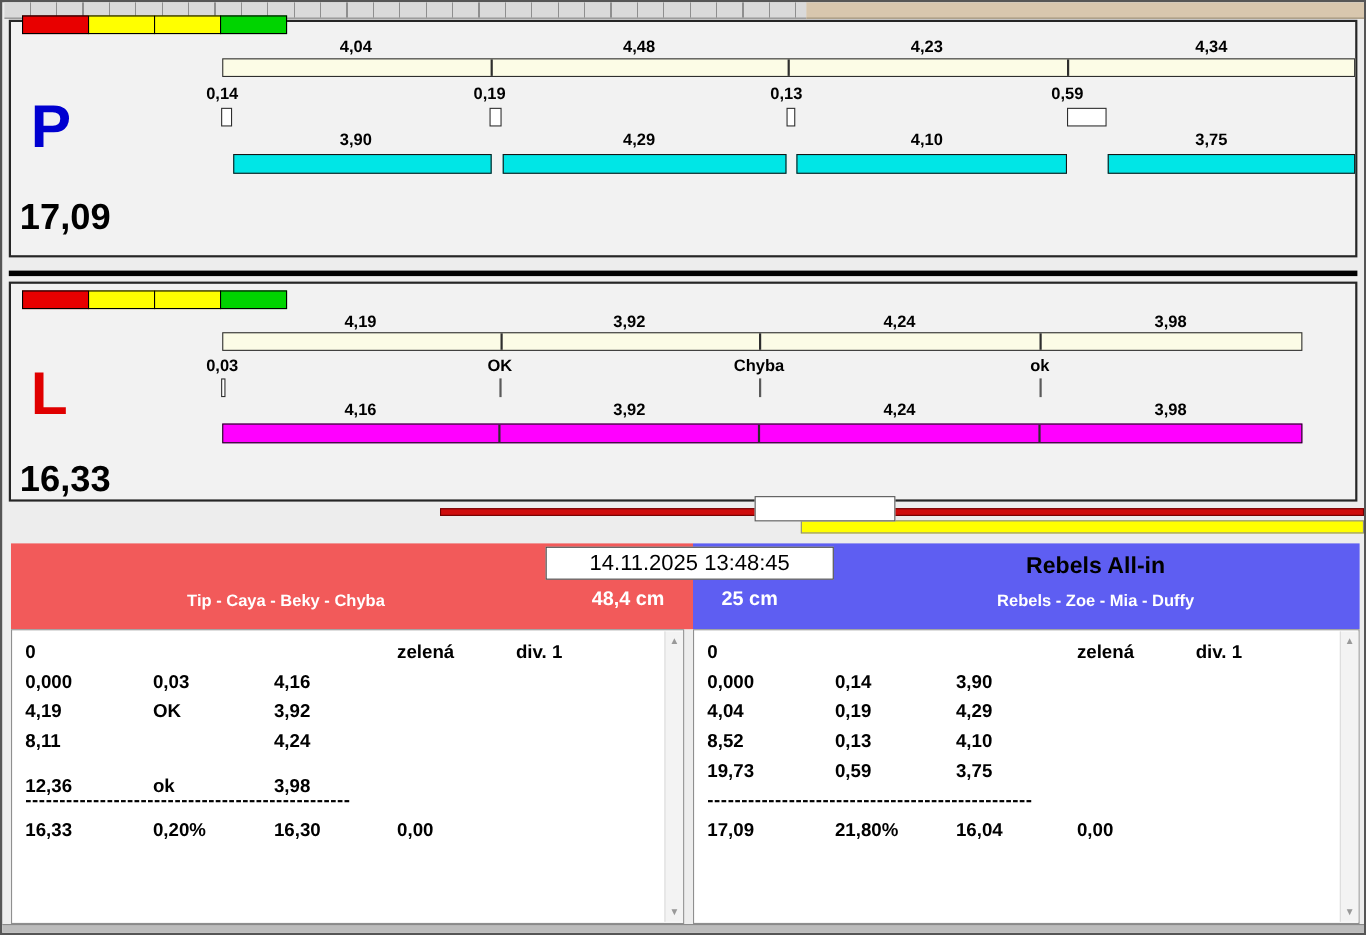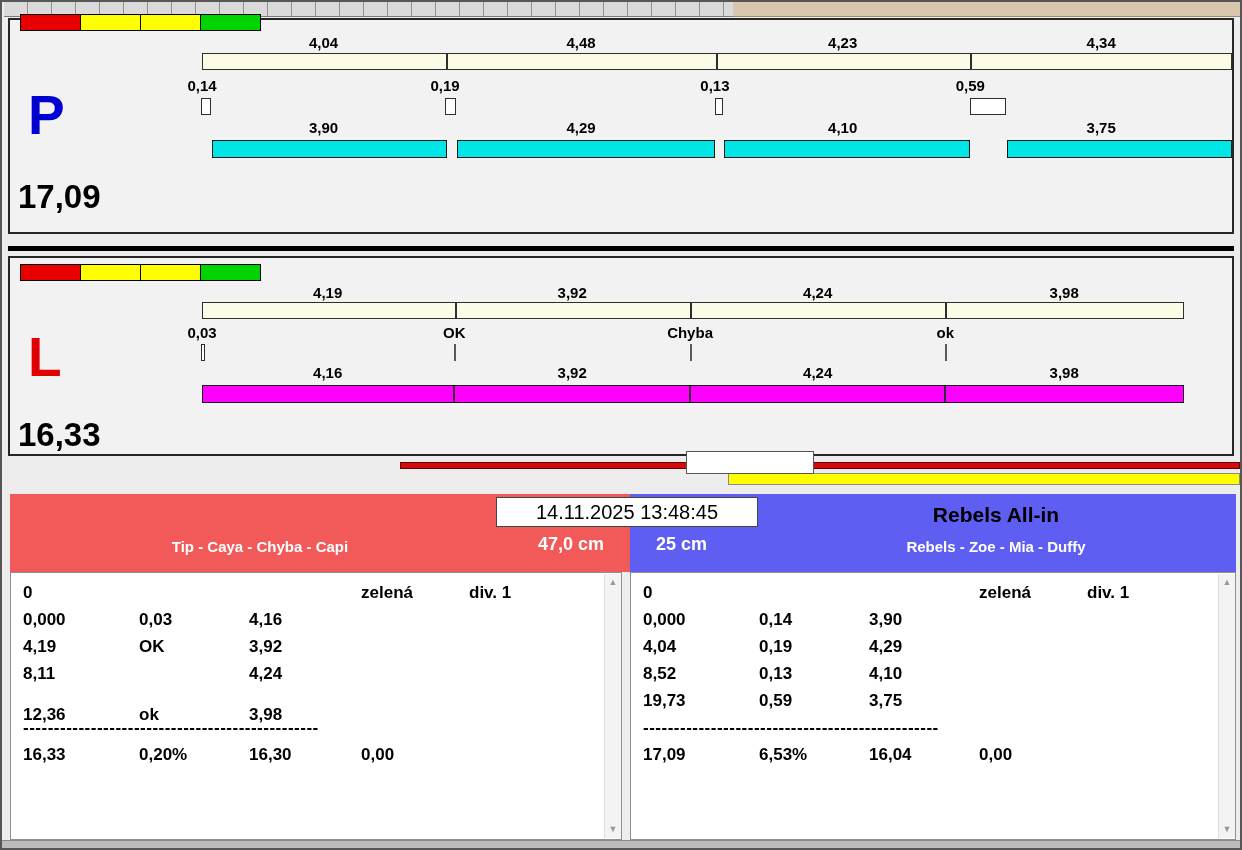--- a/index.html
+++ b/index.html
@@ -169,22 +169,22 @@
 
     <div class="lane-letter" style="top: 72px; color: rgb(224, 0, 0);">L</div>
     <div class="lane-total">16,33</div>
   </div>
 
   <div class="white-box"></div>
   <div class="red-line"></div>
   <div class="yellow-line"></div>
 
   <div class="team-header" style="left: 8px; width: 620px; background-color: rgb(242, 90, 90);">
-    <div class="team-members" style="left:0;width:500px;">Tip - Caya - Chyba - Capi</div>
-    <div class="jump-height" style="right:26px;">47,0 cm</div>
+    <div class="team-members" style="left:0;width:500px;">Tip - Caya - Beky - Chyba</div>
+    <div class="jump-height" style="right:26px;">48,4 cm</div>
   </div>
 
   <div class="team-header" style="left: 628px; width: 606px; background-color: rgb(94, 94, 242);">
     <div class="team-title" style="left:126px;width:480px;">Rebels All-in</div>
     <div class="team-members" style="left:126px;width:480px;">Rebels - Zoe - Mia - Duffy</div>
     <div class="jump-height" style="left:26px;">25 cm</div>
   </div>
 
   <div class="datetime-box">14.11.2025 13:48:45</div>
 
@@ -256,21 +256,21 @@
     <div class="result-row" style="top:118px;">
       <span class="cell" style="left:12px;">19,73</span>
       <span class="cell" style="left:128px;">0,59</span>
       <span class="cell" style="left:238px;">3,75</span>
     </div>
     <div class="result-row" style="top:145px;">
       <span class="cell sep-cell" style="left:12px;">------------------------------------------------</span>
     </div>
     <div class="result-row" style="top:172px;">
       <span class="cell" style="left:12px;">17,09</span>
-      <span class="cell" style="left:128px;">6,53%</span>
+      <span class="cell" style="left:128px;">21,80%</span>
       <span class="cell" style="left:238px;">16,04</span>
       <span class="cell" style="left:348px;">0,00</span>
     </div>
     <div class="scrollbar" style="right:0;">
       <div class="scroll-btn scroll-up"><span>▲</span></div>
       <div class="scroll-btn scroll-down"><span>▼</span></div>
     </div>
   </div>
 
   <div class="bottom-strip"></div>

